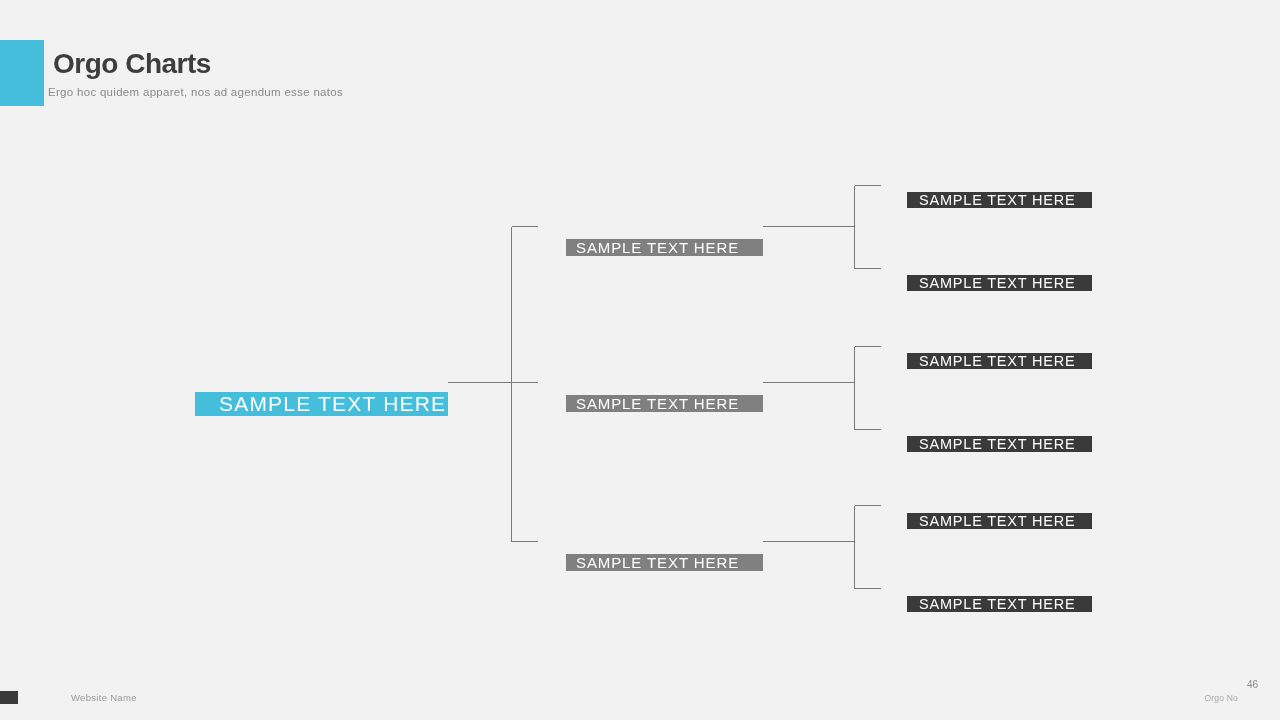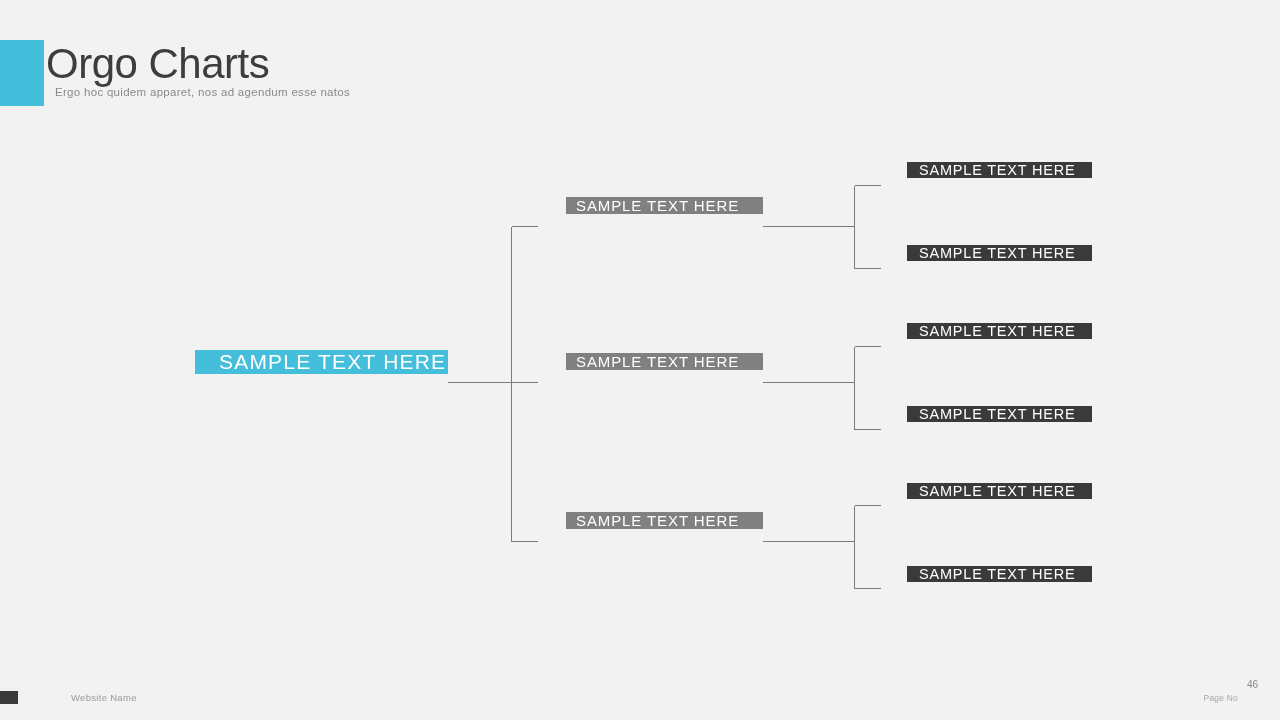--- a/index.html
+++ b/index.html
@@ -19,32 +19,32 @@
   #header-accent-block {
     position: absolute;
     left: 0;
     top: 40px;
     width: 44px;
     height: 66px;
     background: #45bedc;
   }
   #page-title {
     position: absolute;
-    left: 46px;
+    left: 53px;
     top: 40px;
-    font-size: 42px;
-    font-weight: normal;
+    font-size: 28px;
+    font-weight: bold;
     color: #3d3d3d;
     letter-spacing: -0.5px;
     line-height: 48px;
     white-space: nowrap;
   }
   #page-subtitle {
     position: absolute;
-    left: 55px;
+    left: 48px;
     top: 86px;
     font-size: 11.5px;
     color: #8a8a8a;
     letter-spacing: 0.3px;
     white-space: nowrap;
   }
 
   
   #org-chart {
     position: absolute;
@@ -58,21 +58,21 @@
     left: 0;
     top: 0;
     width: 1280px;
     height: 720px;
     pointer-events: none;
   }
 
   .node {
     position: absolute;
     display: flex;
-    align-items: flex-start;
+    align-items: flex-end;
     border-radius: 16px;
   }
   .node-tab {
     flex: 0 0 auto;
   }
   .node-body {
     flex: 1 1 auto;
     display: flex;
     align-items: center;
     color: #ffffff;
@@ -248,14 +248,14 @@
   </div>
   <div class="node level-3" style="top:566px;">
     <div class="node-tab"></div>
     <div class="node-body">SAMPLE TEXT HERE</div>
   </div>
 
 </div>
 
 <div id="footer-marker"></div>
 <div id="footer-website-name">Website Name</div>
-<div id="footer-page-label">Page No</div>
+<div id="footer-page-label">Orgo No</div>
 <div id="footer-page-number">46</div>
 
 </body></html>

